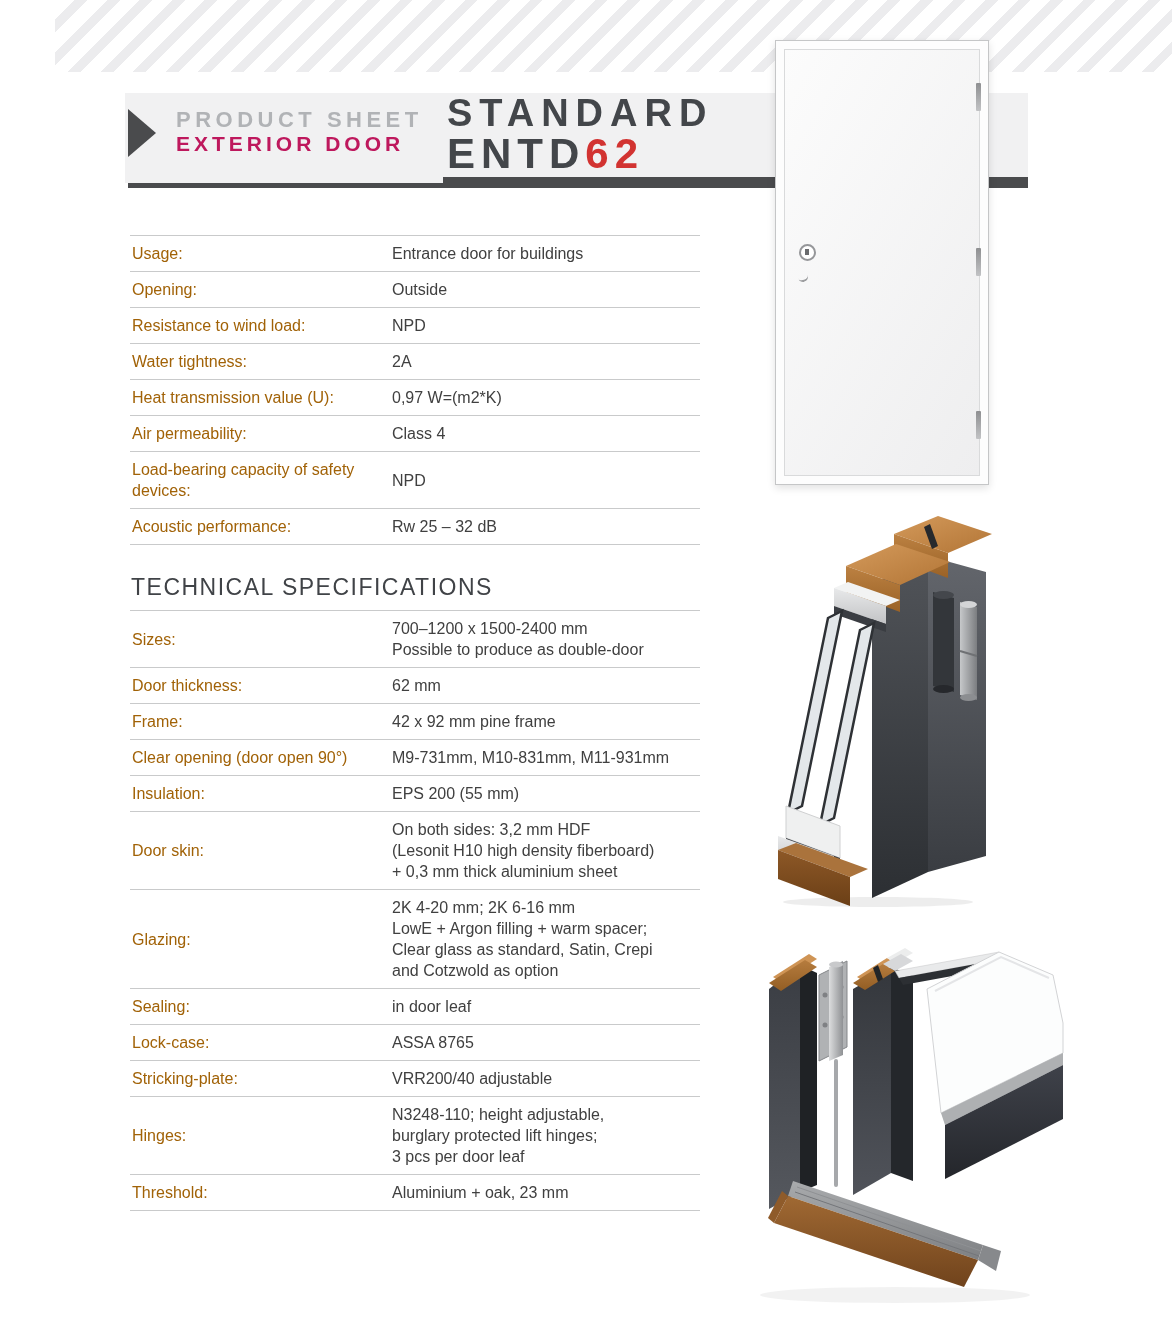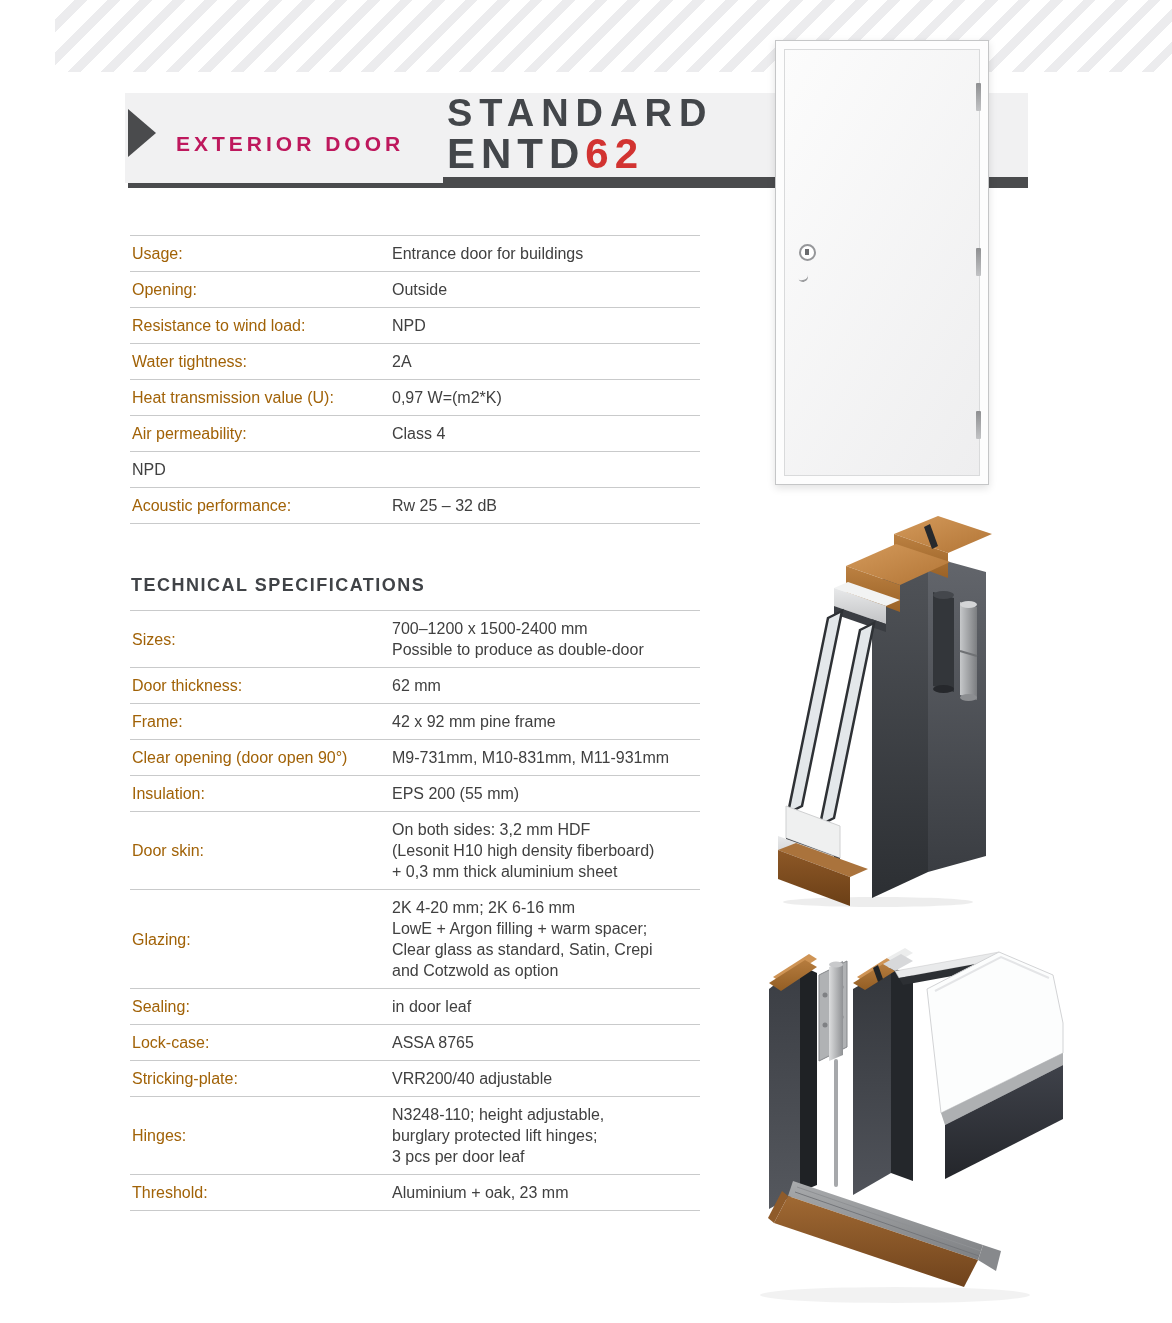--- a/index.html
+++ b/index.html
@@ -27,21 +27,21 @@
   .model .red{color:#d23331;}
 
   
   .table{position:absolute;left:130px;width:570px;}
   .t1{top:235px;border-top:1px solid #c9cacb;}
   .t2{top:610px;border-top:1px solid #c9cacb;}
   .row{display:flex;align-items:center;border-bottom:1px solid #c9cacb;padding:7px 0 7px 2px;}
   .lbl{width:260px;flex:none;font-size:16px;line-height:21px;color:#a16207;}
   .val{font-size:16px;line-height:21px;color:#404040;white-space:pre-line;}
 
-  .tech-title{position:absolute;left:131px;top:576px;margin:0;font-size:18px;font-weight:700;
+  .tech-title{position:absolute;left:131px;top:576px;margin:0;font-size:23px;font-weight:400;
               letter-spacing:1.5px;color:#404347;line-height:1;white-space:nowrap;}
 
   
   .door-photo{position:absolute;left:775px;top:40px;width:212px;height:443px;background:#fdfdfd;
               border:1px solid #c5c6c7;box-shadow:0 3px 8px rgba(0,0,0,0.12);}
   .door-leaf{position:absolute;left:8px;top:8px;right:8px;bottom:8px;
              background:linear-gradient(120deg,#fcfcfc,#eeeeef);border:1px solid #d9dadb;}
   .hinge{position:absolute;right:-2px;width:5px;height:28px;
          background:linear-gradient(#8e8f91,#c2c3c5);border-radius:1px;}
   .h1{top:33px;} .h2{top:198px;} .h3{top:361px;}
@@ -58,20 +58,21 @@
 <body>
 
 <div class="page">
 
   <div class="stripes"></div>
   <div class="header-panel"></div>
   <div class="bar-thin"></div>
   <div class="bar-thick"></div>
   <div class="arrow"></div>
 
+  <div class="eyebrow">PRODUCT SHEET</div>
   <div class="category">EXTERIOR DOOR</div>
   <div class="series">STANDARD</div>
   <div class="model"><span>ENTD</span><span class="red">62</span></div>
 
   <div class="table t1">
 
       <div class="row">
         <div class="lbl">Usage:</div>
         <div class="val">Entrance door for buildings</div>
       </div>
@@ -95,20 +96,21 @@
         <div class="lbl">Heat transmission value (U):</div>
         <div class="val">0,97 W=(m2*K)</div>
       </div>
 
       <div class="row">
         <div class="lbl">Air permeability:</div>
         <div class="val">Class 4</div>
       </div>
 
       <div class="row">
+        <div class="lbl">Load-bearing capacity of safety devices:</div>
         <div class="val">NPD</div>
       </div>
 
       <div class="row">
         <div class="lbl">Acoustic performance:</div>
         <div class="val">Rw 25 – 32 dB</div>
       </div>
     </div>
 
   <h2 class="tech-title">TECHNICAL SPECIFICATIONS</h2>

